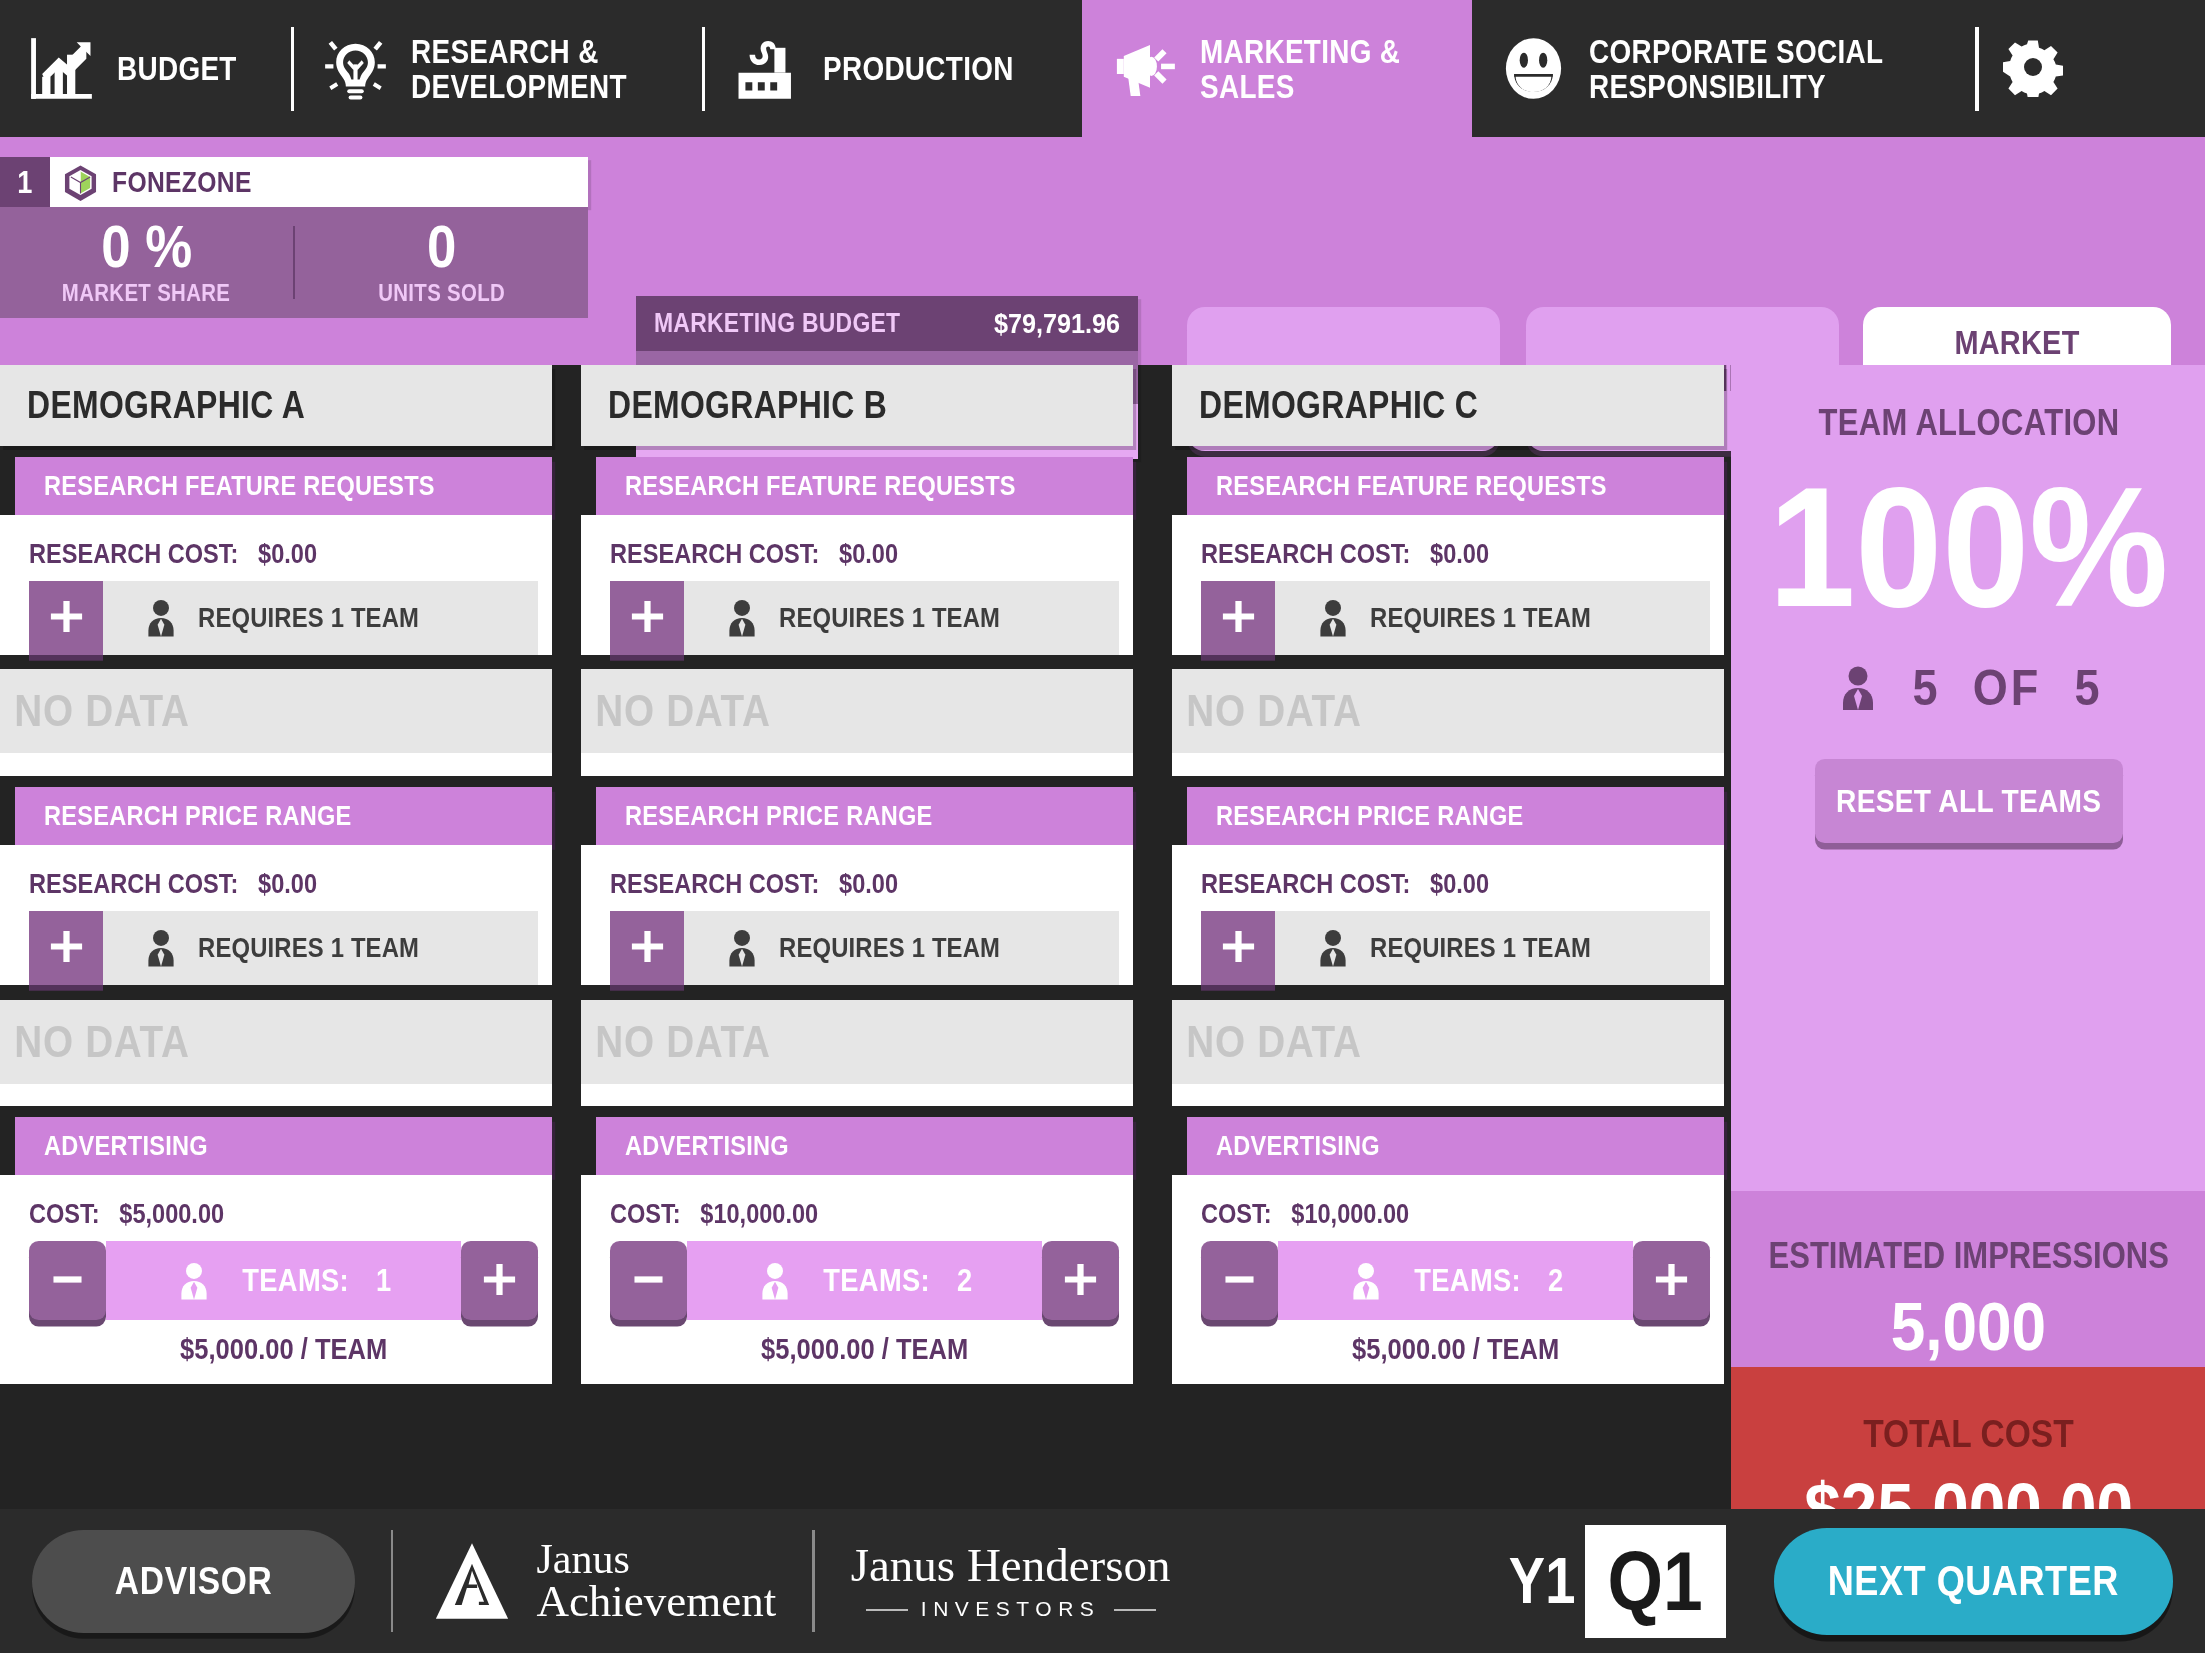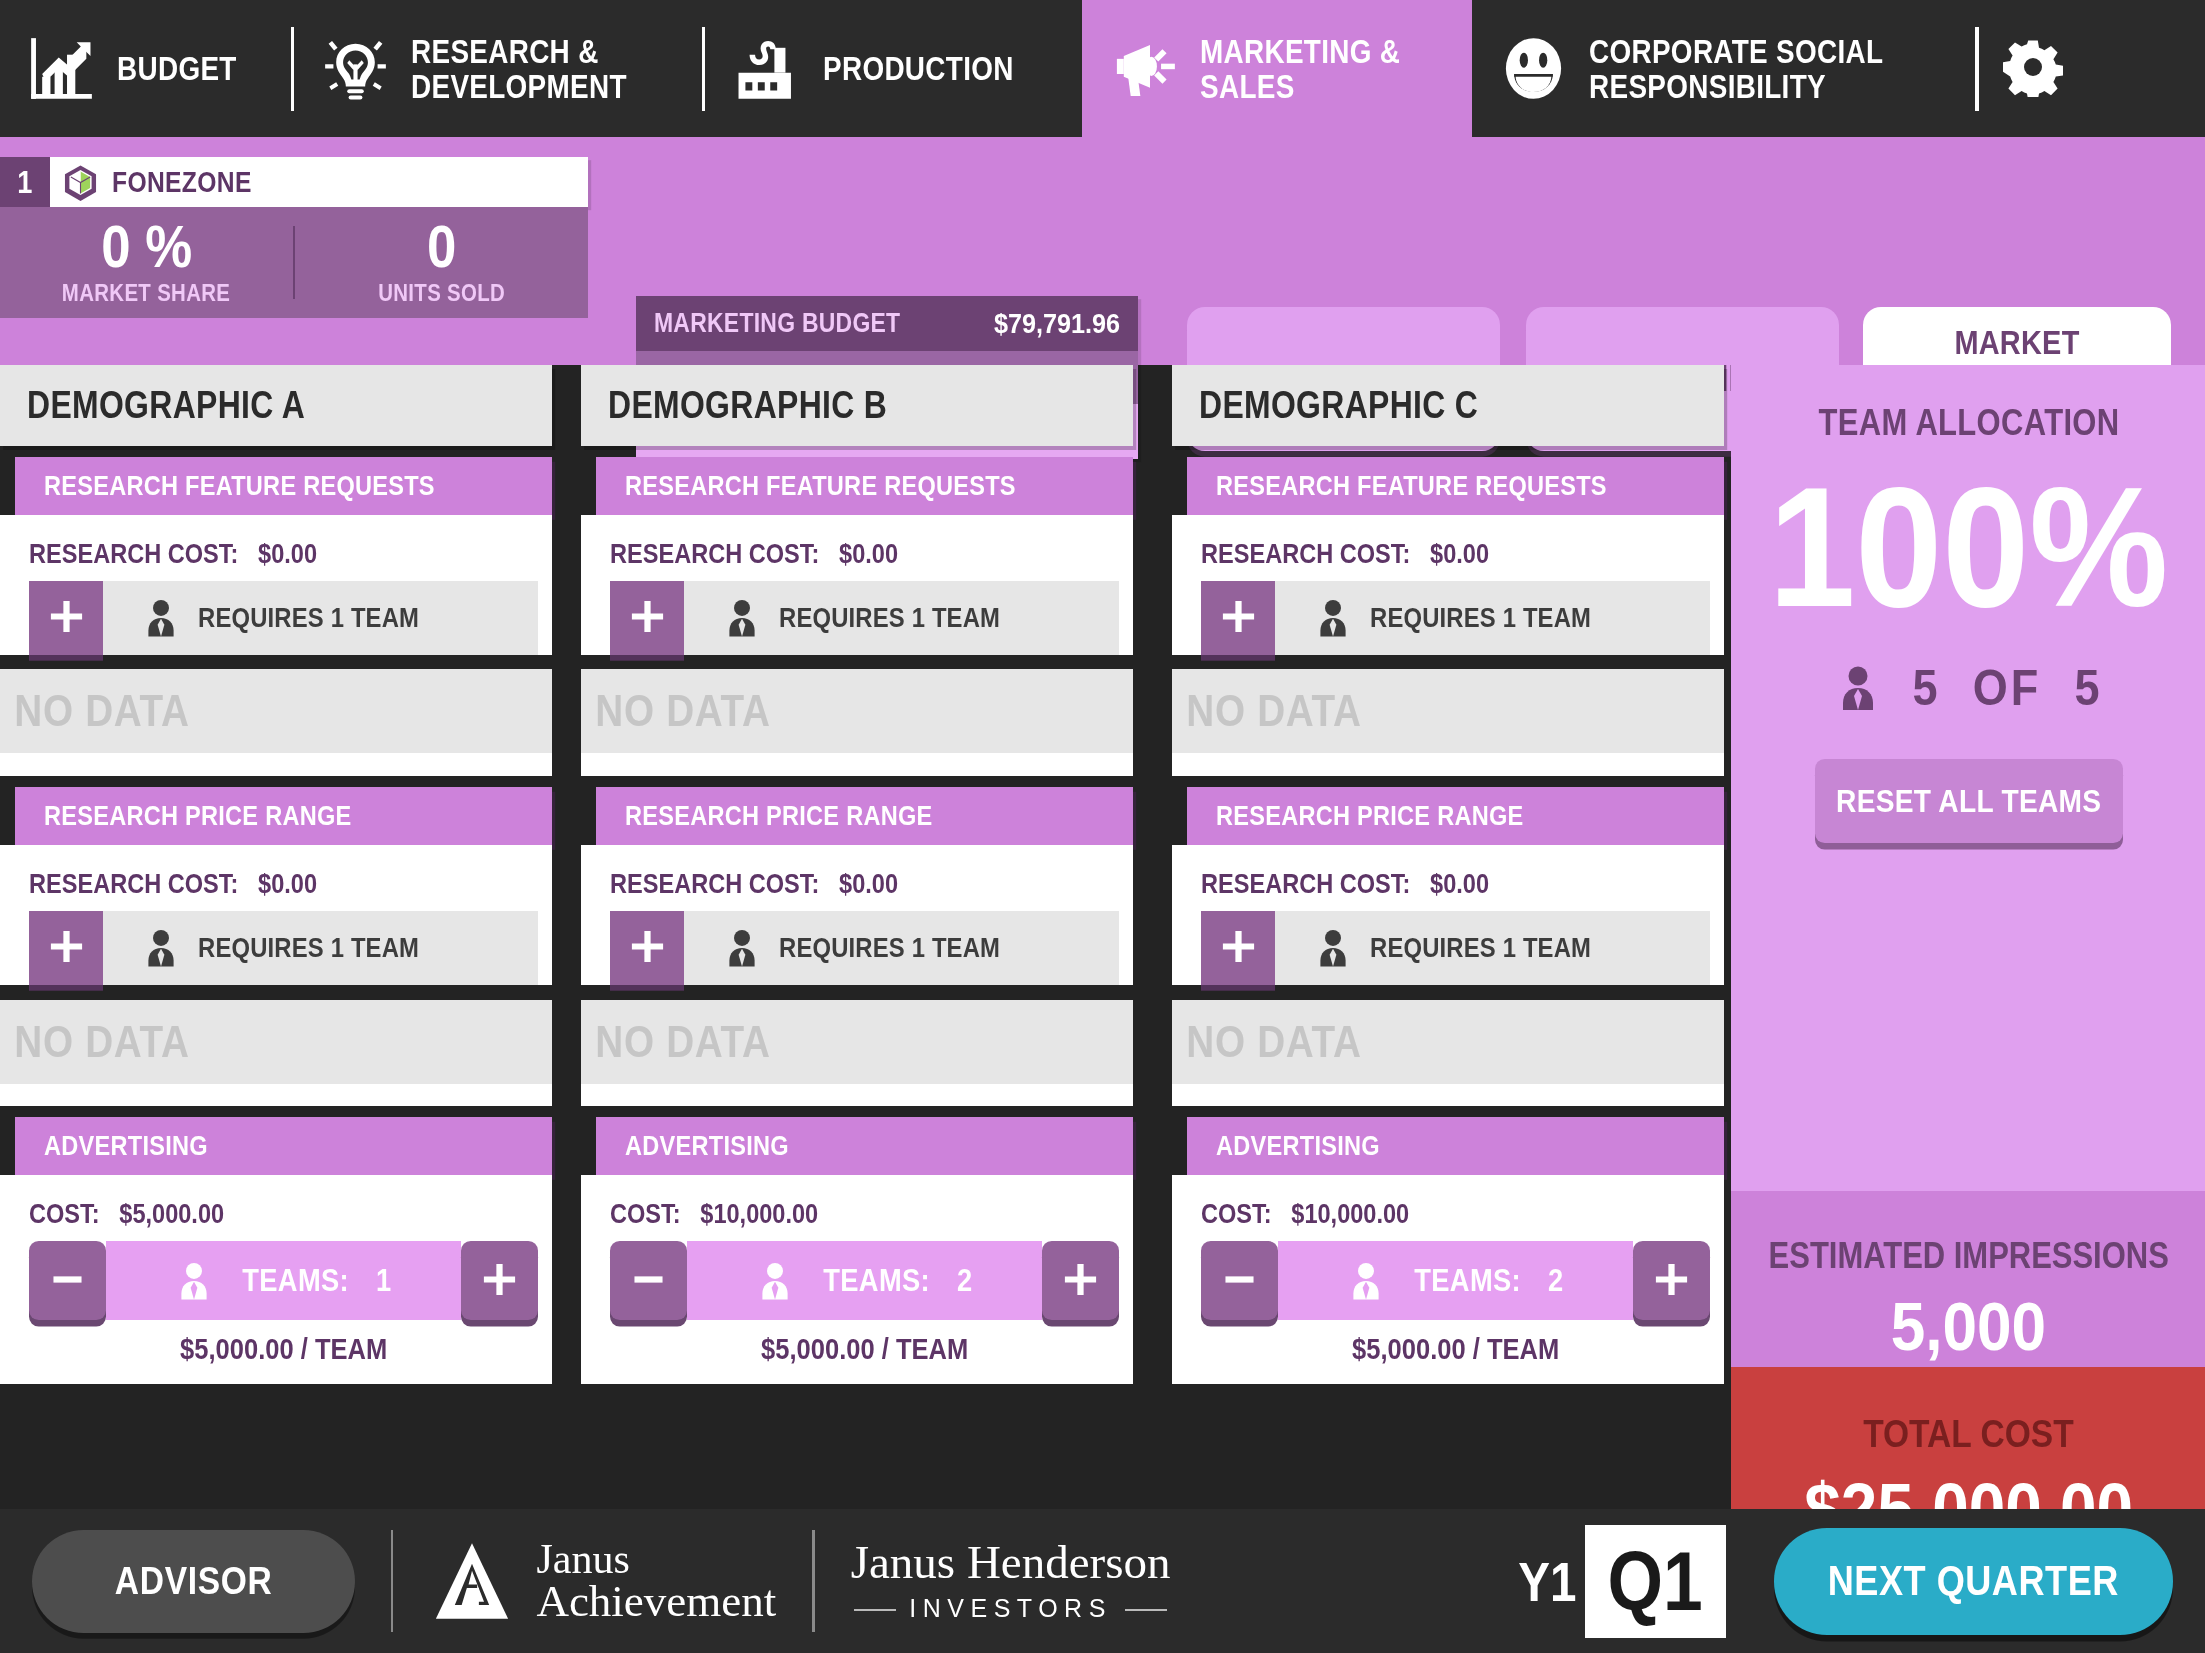--- a/index.html
+++ b/index.html
@@ -200,29 +200,29 @@
   }
   #advisorbtn .t { color:#ffffff; font-size: 39px; font-weight:700; letter-spacing:0.8px; transform: scaleX(.86); }
   .blsep { width: 2.4px; height: 102px; background:#8a8a8a; margin: 0 36px; }
   #ja-logo { display:flex; align-items:center; gap: 21px; }
   #ja-logo svg { width: 86px; height: 86px; display:block; }
   #ja-text { color:#fff; font-family: "Liberation Serif", serif; line-height: .96; }
   #ja-text .l1 { font-size: 42px; }
   #ja-text .l2 { font-size: 45px; }
   #jh-logo { color:#ffffff; font-family:"Liberation Serif", serif; text-align:center; }
   #jh-logo .jh1 { font-size: 47px; line-height: 1; }
-  #jh-logo .jh2 { font-size: 25px; letter-spacing: 6.5px; font-family:"Liberation Sans", sans-serif;
+  #jh-logo .jh2 { font-size: 21px; letter-spacing: 6.5px; font-family:"Liberation Sans", sans-serif;
                   margin-top: 8px; position:relative; display:inline-block; padding: 0 11.3px; }
   #jh-logo .jh2::before, #jh-logo .jh2::after {
     content:""; position:absolute; top: 50%; width: 42px; height: 2.4px; background:#bbb;
   }
   #jh-logo .jh2::before { left: -44px; } #jh-logo .jh2::after { right: -44px; }
 
   #yq { display:flex; align-items:center; margin-left: auto; }
-  #yq .y { color:#ffffff; font-size: 56px; font-weight:700; padding-right: 3.2px; }
+  #yq .y { color:#ffffff; font-size: 64px; font-weight:700; padding-right: 3.2px; }
   #yq .y span { display:inline-block; transform: scaleX(.85); }
   #yq .q { background:#ffffff; color:#1a1a1a; font-size: 84px; font-weight:700; padding: 8px 14.5px; }
   #yq .q span { display:inline-block; transform: scaleX(.85); }
   #nextq {
     margin: 0 32px 0 48px; width: 399px; height: 107px; background:#2aacc8; border-radius: 53px;
     display:flex; align-items:center; justify-content:center; box-shadow: 0 6.5px 0 rgba(0,0,0,.45);
   }
   #nextq .t { color:#ffffff; font-size: 42px; font-weight:700; letter-spacing:0.6px; transform: scaleX(.86); }
 </style>
 </head>

